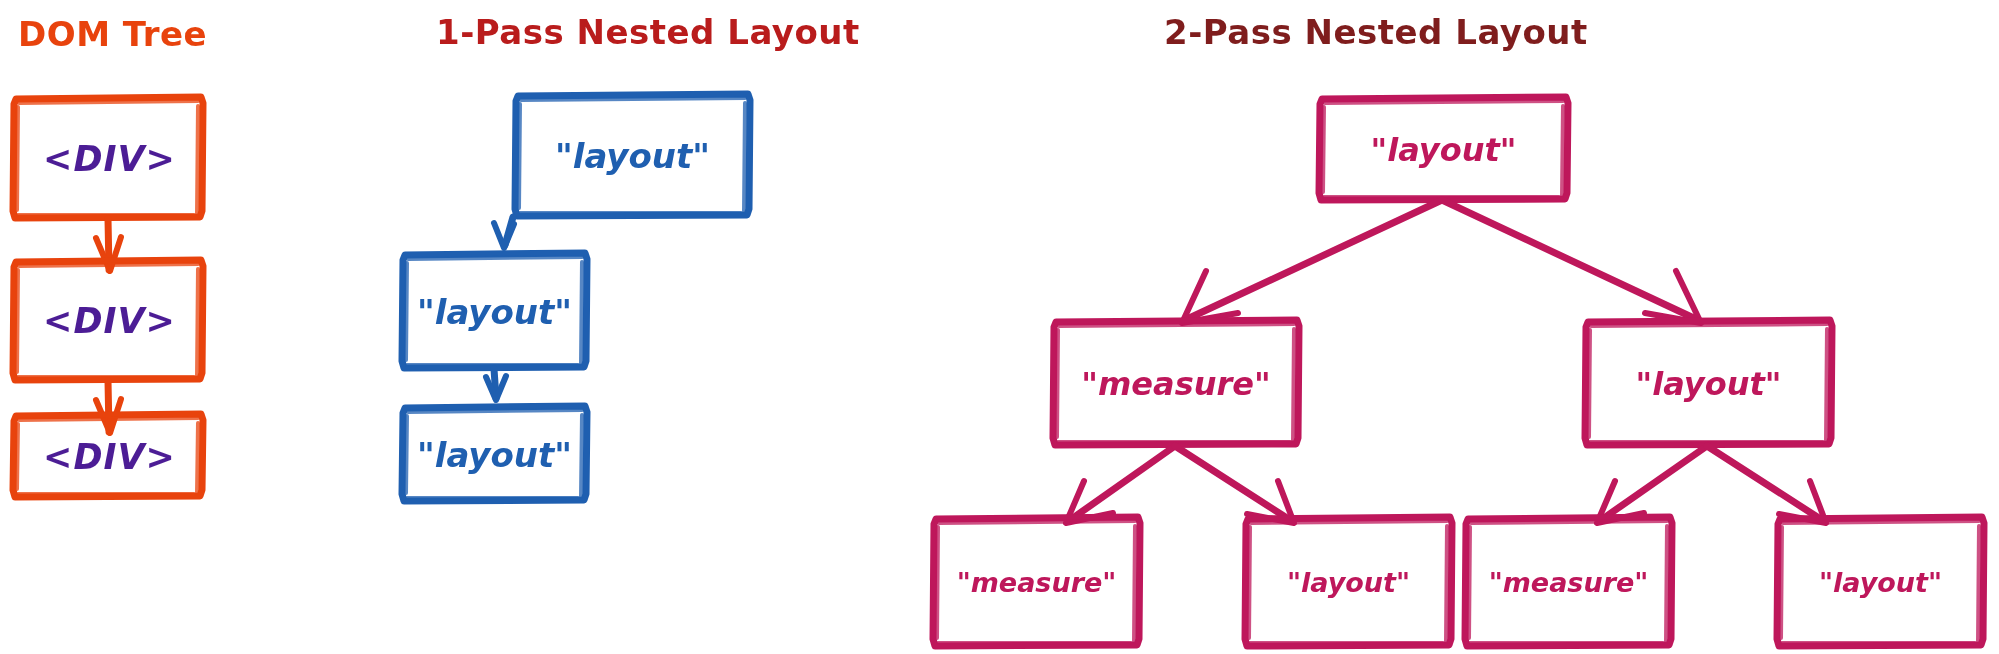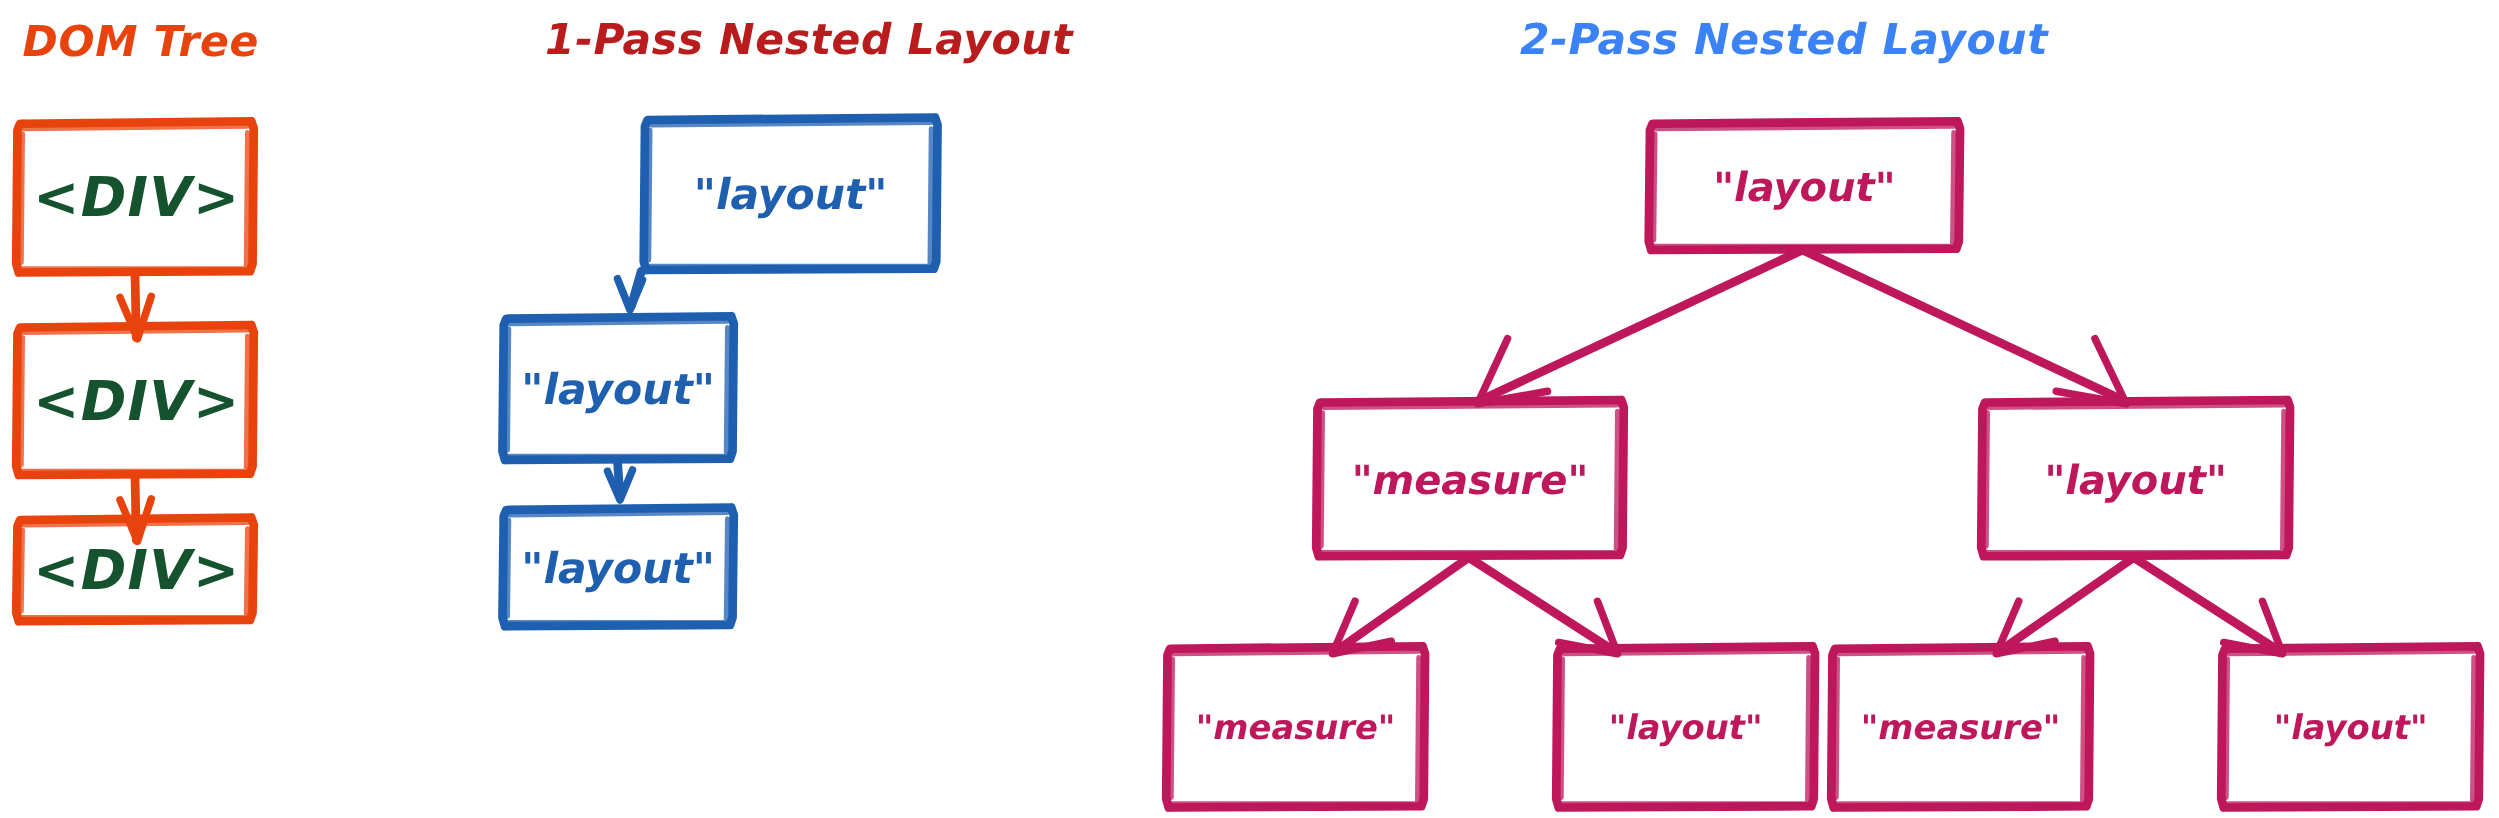--- a/index.html
+++ b/index.html
@@ -21,41 +21,40 @@
     width: 1999px;
     height: 654px;
   }
 
   .col-title {
     position: absolute;
     white-space: nowrap;
     font-family: "DejaVu Sans", sans-serif;
     font-weight: 700;
     font-size: 34px;
-    font-style: italic;
     letter-spacing: 0.5px;
     user-select: none;
   }
   #title-dom      { left: 18px;   top: 14px;  color: #E8430D; }
   #title-onepass  { left: 436px;  top: 12px;  color: #b91c1c; }
-  #title-twopass  { left: 1216px; top: 12px;  color: #3b82f6; }
+  #title-twopass  { left: 1164px; top: 12px;  color: #7f1d1d; }
 
   .node-label {
     position: absolute;
     display: flex;
     align-items: center;
     justify-content: center;
     white-space: nowrap;
     font-family: "DejaVu Sans", sans-serif;
     font-weight: 700;
     font-style: italic;
     user-select: none;
     pointer-events: none;
   }
-  .lbl-dom  { color: #14532d; font-size: 44px; letter-spacing: 1px; }
+  .lbl-dom  { color: #4c1d95; font-size: 35px; letter-spacing: 1px; }
   .lbl-blue { color: #1F5FB0; font-size: 34px; }
   .lbl-pink { color: #BE175B; font-size: 32px; }
   .lbl-pink-sm { color: #BE175B; font-size: 27px; }
 
   
   .sketch {
     fill: none;
     stroke-linecap: round;
     stroke-linejoin: round;
   }

